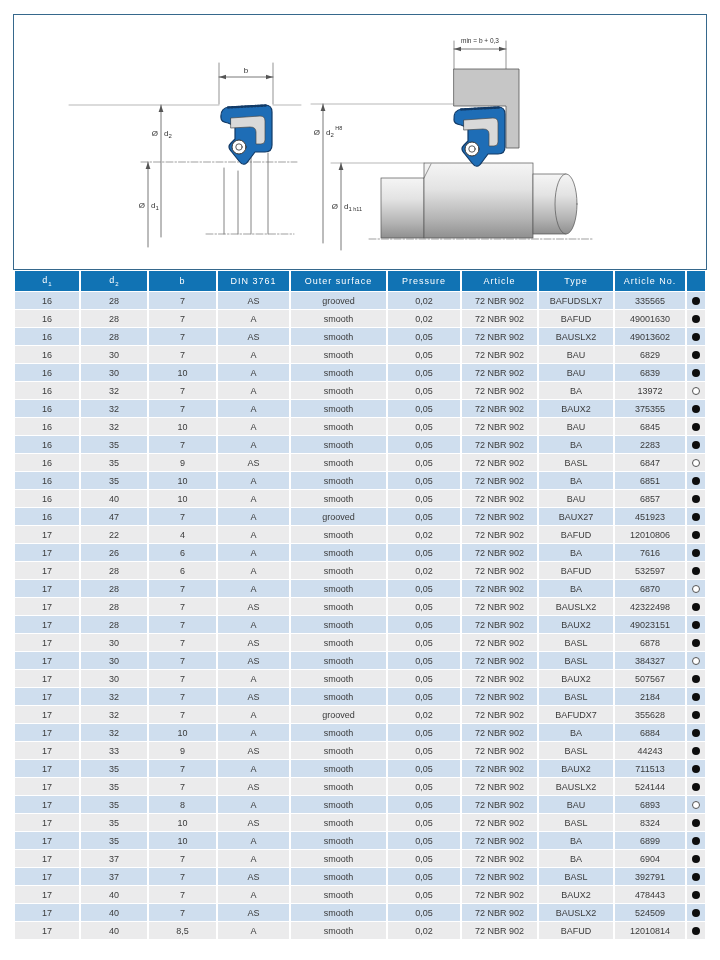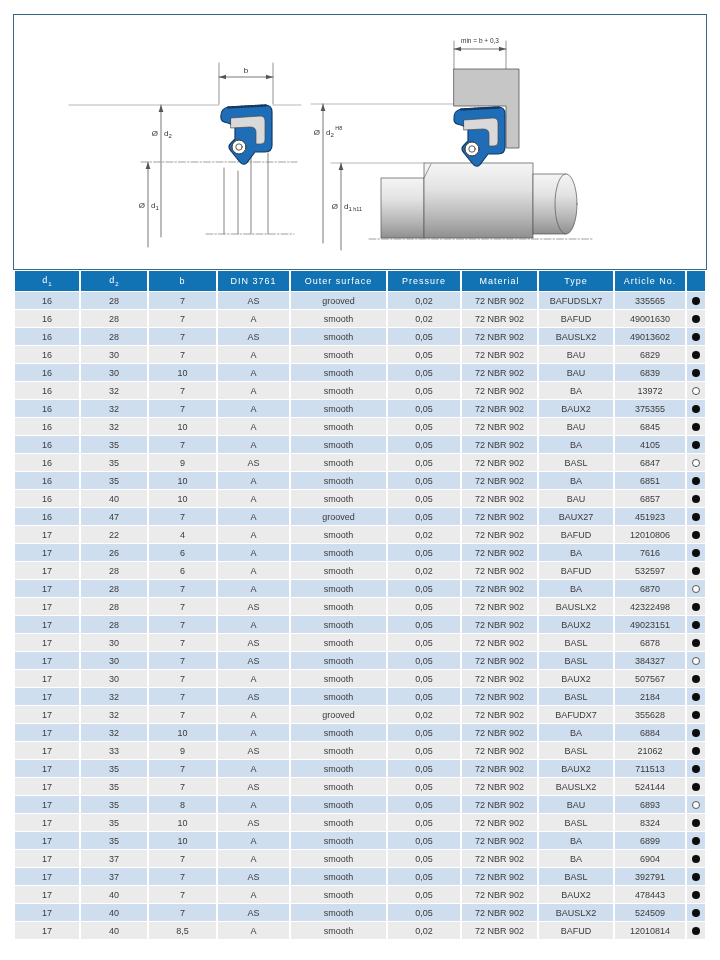--- a/index.html
+++ b/index.html
@@ -127,21 +127,21 @@
       <col style="width:18px">
     </colgroup>
     <thead>
       <tr>
           <th>d<sub>1</sub></th>
           <th>d<sub>2</sub></th>
           <th>b</th>
           <th>DIN 3761</th>
           <th>Outer surface</th>
           <th>Pressure</th>
-          <th>Material</th>
+          <th>Article</th>
           <th>Type</th>
           <th>Article No.</th>
           <th></th>
         </tr>
     </thead>
     <tbody>
         <tr class="odd">
           <td>16</td>
           <td>28</td>
           <td>7</td>
@@ -239,21 +239,21 @@
         </tr>
         <tr class="odd">
           <td>16</td>
           <td>35</td>
           <td>7</td>
           <td>A</td>
           <td>smooth</td>
           <td>0,05</td>
           <td>72 NBR 902</td>
           <td>BA</td>
-          <td>4105</td>
+          <td>2283</td>
           <td><span class="dot-filled"></span></td>
         </tr>
         <tr class="even">
           <td>16</td>
           <td>35</td>
           <td>9</td>
           <td>AS</td>
           <td>smooth</td>
           <td>0,05</td>
           <td>72 NBR 902</td>
@@ -443,21 +443,21 @@
         </tr>
         <tr class="even">
           <td>17</td>
           <td>33</td>
           <td>9</td>
           <td>AS</td>
           <td>smooth</td>
           <td>0,05</td>
           <td>72 NBR 902</td>
           <td>BASL</td>
-          <td>21062</td>
+          <td>44243</td>
           <td><span class="dot-filled"></span></td>
         </tr>
         <tr class="odd">
           <td>17</td>
           <td>35</td>
           <td>7</td>
           <td>A</td>
           <td>smooth</td>
           <td>0,05</td>
           <td>72 NBR 902</td>

